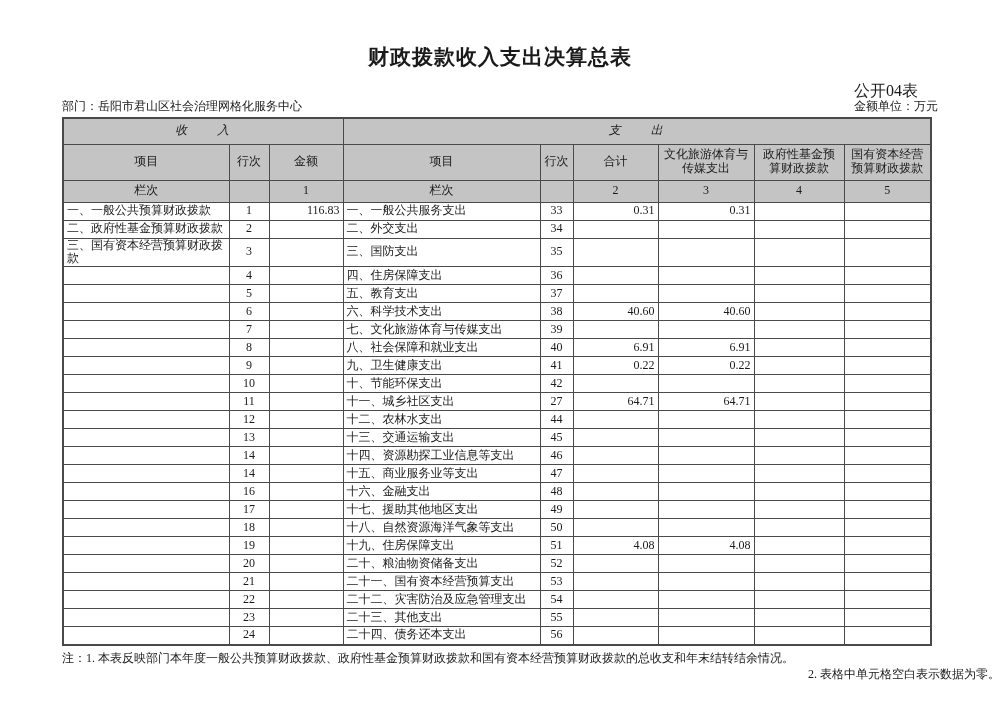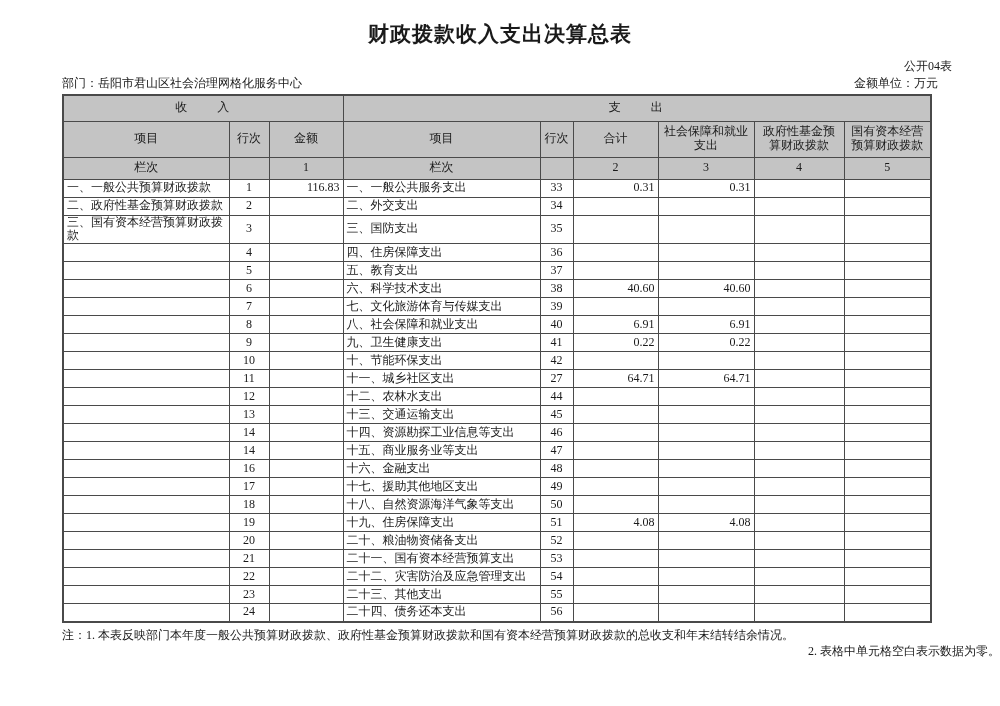--- a/index.html
+++ b/index.html
@@ -3,44 +3,44 @@
 <meta charset="utf-8">
 <style>
   html,body { margin:0; padding:0; }
   body {
     width:1000px; height:706px; background:#ffffff;
     font-family:"Liberation Serif","DejaVu Serif",serif;
     color:#1a1a1a; overflow:hidden;
   }
   .page { position:relative; width:1000px; height:706px; }
   .title {
-    padding-top:20px; text-align:center;
+    padding-top:43px; text-align:center;
     font-size:21px; font-weight:bold; letter-spacing:1px;
   }
   .code-line {
-    text-align:right; font-size:12px;
-    margin:10px 48px 0 0; height:16px;padding-left:48px;
+    text-align:right; font-size:16px;
+    margin:10px 82px 0 0; height:16px;padding-left:48px;
   }
   .meta-row {
     display:flex; justify-content:space-between;
     margin:1px 62px 2px 62px; font-size:12px; height:17px;
     align-items:flex-end;
   }
   table.main {
     border-collapse:collapse; table-layout:fixed;
     width:868px; margin-left:62px;
     border:2px solid #4a4a4a;
   }
   table.main td {
     border:1px solid #4a4a4a;
     font-size:12px; padding:0 3px;
     overflow:hidden; line-height:1.15;
     word-break:break-all;
   }
-  tr.h1 { height:26px; }
+  tr.h1 { height:26px;font-style:italic; }
   tr.h2 { height:36px; }
   tr.h3 { height:22px; }
   tr.body-row { height:18px; }
   .hdr { background:#c4c4c4; text-align:center; font-size:12px; }
   .section-hdr { letter-spacing:2px; font-size:13px; }
   td.item { text-align:left; }
   td.line { text-align:center; padding:0 1px; }
   td.num  { text-align:right; }
   .notes { margin:4px 0 0 62px; font-size:12px; line-height:1.35; }
   .notes .n2 { padding-left:24px;text-align:right; }
@@ -76,21 +76,21 @@
         <td class="hdr section-hdr" colspan="3">收　　入</td>
         <td class="hdr section-hdr" colspan="6">支　　出</td>
       </tr>
       <tr class="h2">
         <td class="hdr">项目</td>
         <td class="hdr">行次</td>
         <td class="hdr">金额</td>
         <td class="hdr">项目</td>
         <td class="hdr">行次</td>
         <td class="hdr">合计</td>
-        <td class="hdr">社会保障和就业支出</td>
+        <td class="hdr">文化旅游体育与传媒支出</td>
         <td class="hdr">政府性基金预算财政拨款</td>
         <td class="hdr">国有资本经营预算财政拨款</td>
       </tr>
       <tr class="h3">
         <td class="hdr">栏次</td>
         <td class="hdr"></td>
         <td class="hdr">1</td>
         <td class="hdr">栏次</td>
         <td class="hdr"></td>
         <td class="hdr">2</td>

